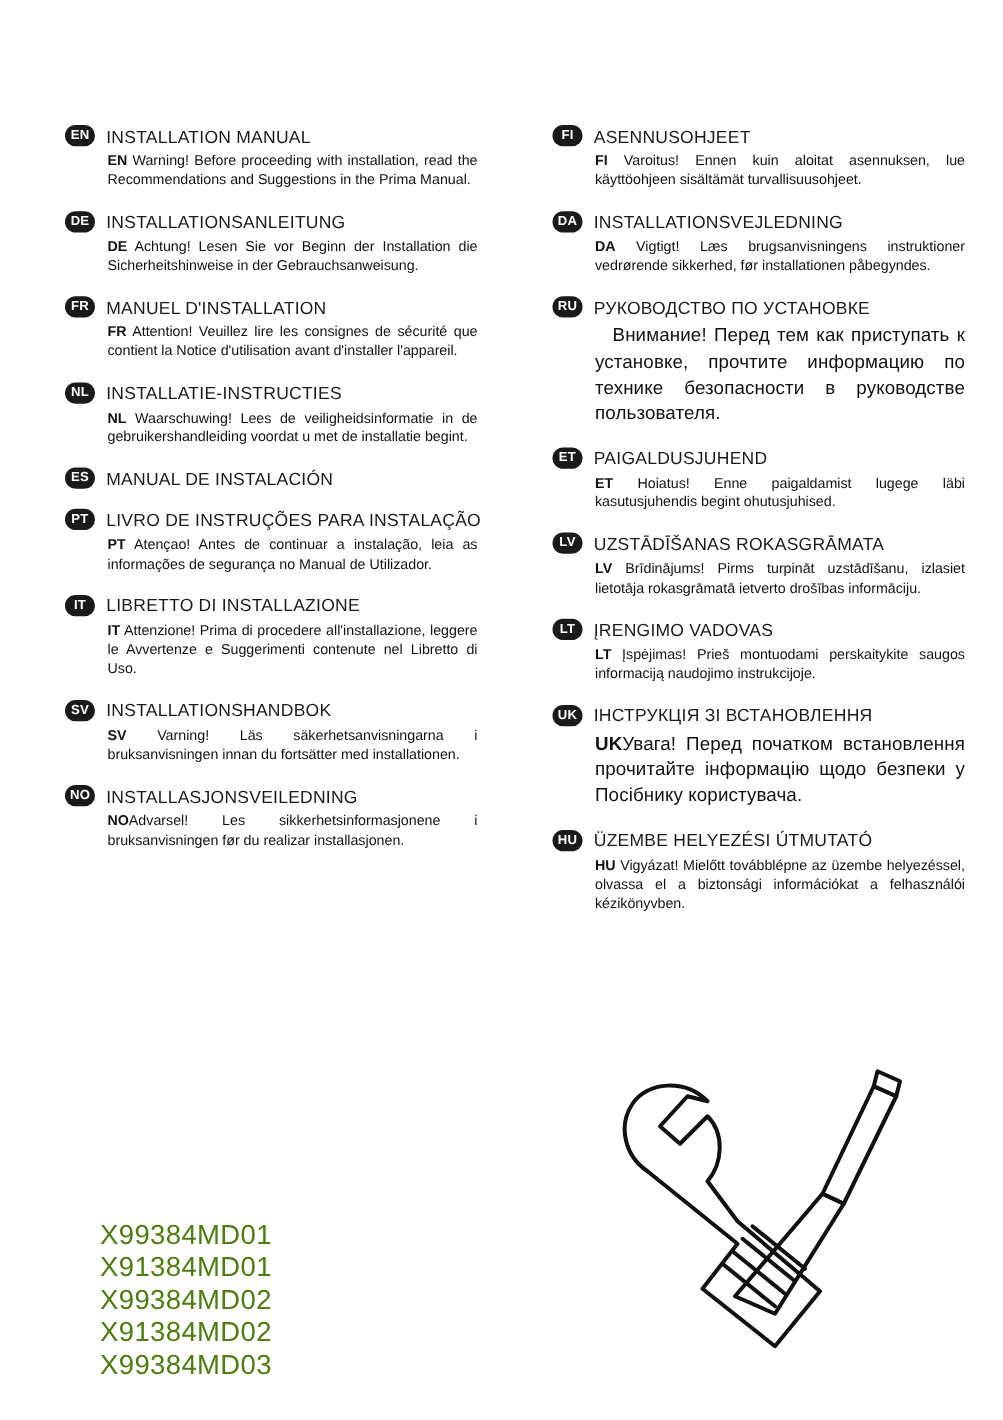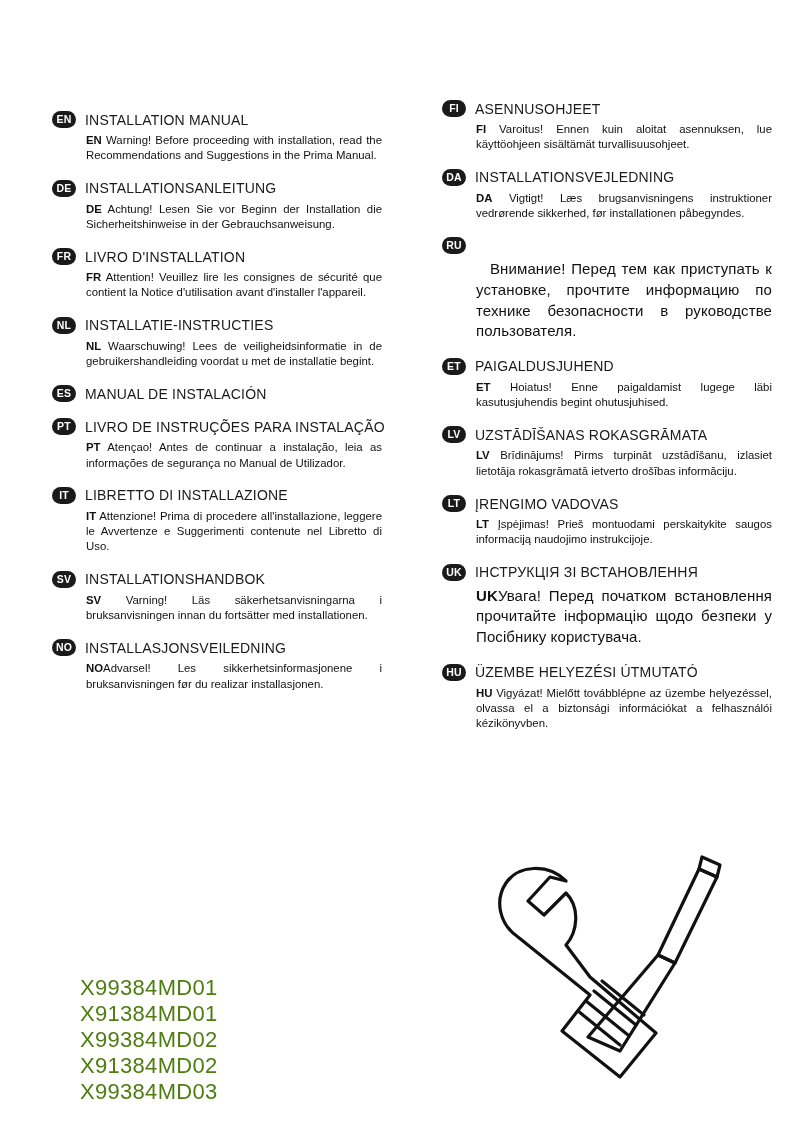--- a/index.html
+++ b/index.html
@@ -20,21 +20,21 @@
     left: 0;
     top: 0;
     width: 802px;
     height: 1136px;
   }
   .col {
     position: absolute;
     top: 100px;
     width: 330px;
   }
-  .col-left { left: 52px; margin-top: 11px; }
+  .col-left { left: 52px; }
   .col-right { left: 442px; }
 
   .entry {
     margin-bottom: 16px;
     position: relative;
   }
   .entry-head {
     display: flex;
     align-items: center;
     gap: 9px;
@@ -119,21 +119,21 @@
       <div class="entry-head">
         <span class="flag">DE</span>
         <span class="title">INSTALLATIONSANLEITUNG</span>
       </div>
       <div class="body"><span class="lang">DE</span><span> Achtung! Lesen Sie vor Beginn der Installation die Sicherheitshinweise in der Gebrauchsanweisung.</span></div>
     </div>
 
     <div class="entry">
       <div class="entry-head">
         <span class="flag">FR</span>
-        <span class="title">LIVRO D'INSTALLATION</span>
+        <span class="title">MANUEL D'INSTALLATION</span>
       </div>
       <div class="body"><span class="lang">FR</span><span> Attention! Veuillez lire les consignes de sécurité que contient la Notice d'utilisation avant d'installer l'appareil.</span></div>
     </div>
 
     <div class="entry">
       <div class="entry-head">
         <span class="flag">NL</span>
         <span class="title">INSTALLATIE-INSTRUCTIES</span>
       </div>
       <div class="body"><span class="lang">NL</span><span> Waarschuwing! Lees de veiligheidsinformatie in de gebruikershandleiding voordat u met de installatie begint.</span></div>
@@ -194,20 +194,21 @@
       <div class="entry-head">
         <span class="flag">DA</span>
         <span class="title">INSTALLATIONSVEJLEDNING</span>
       </div>
       <div class="body"><span class="lang">DA</span><span> Vigtigt! Læs brugsanvisningens instruktioner vedrørende sikkerhed, før installationen påbegyndes.</span></div>
     </div>
 
     <div class="entry">
       <div class="entry-head">
         <span class="flag">RU</span>
+        <span class="title">РУКОВОДСТВО ПО УСТАНОВКЕ</span>
       </div>
       <div class="body cyr indent-first"><span>Внимание! Перед тем как приступать к установке, прочтите информацию по технике безопасности в руководстве пользователя.</span></div>
     </div>
 
     <div class="entry">
       <div class="entry-head">
         <span class="flag">ET</span>
         <span class="title">PAIGALDUSJUHEND</span>
       </div>
       <div class="body"><span class="lang">ET</span><span> Hoiatus! Enne paigaldamist lugege läbi kasutusjuhendis begint ohutusjuhised.</span></div>

